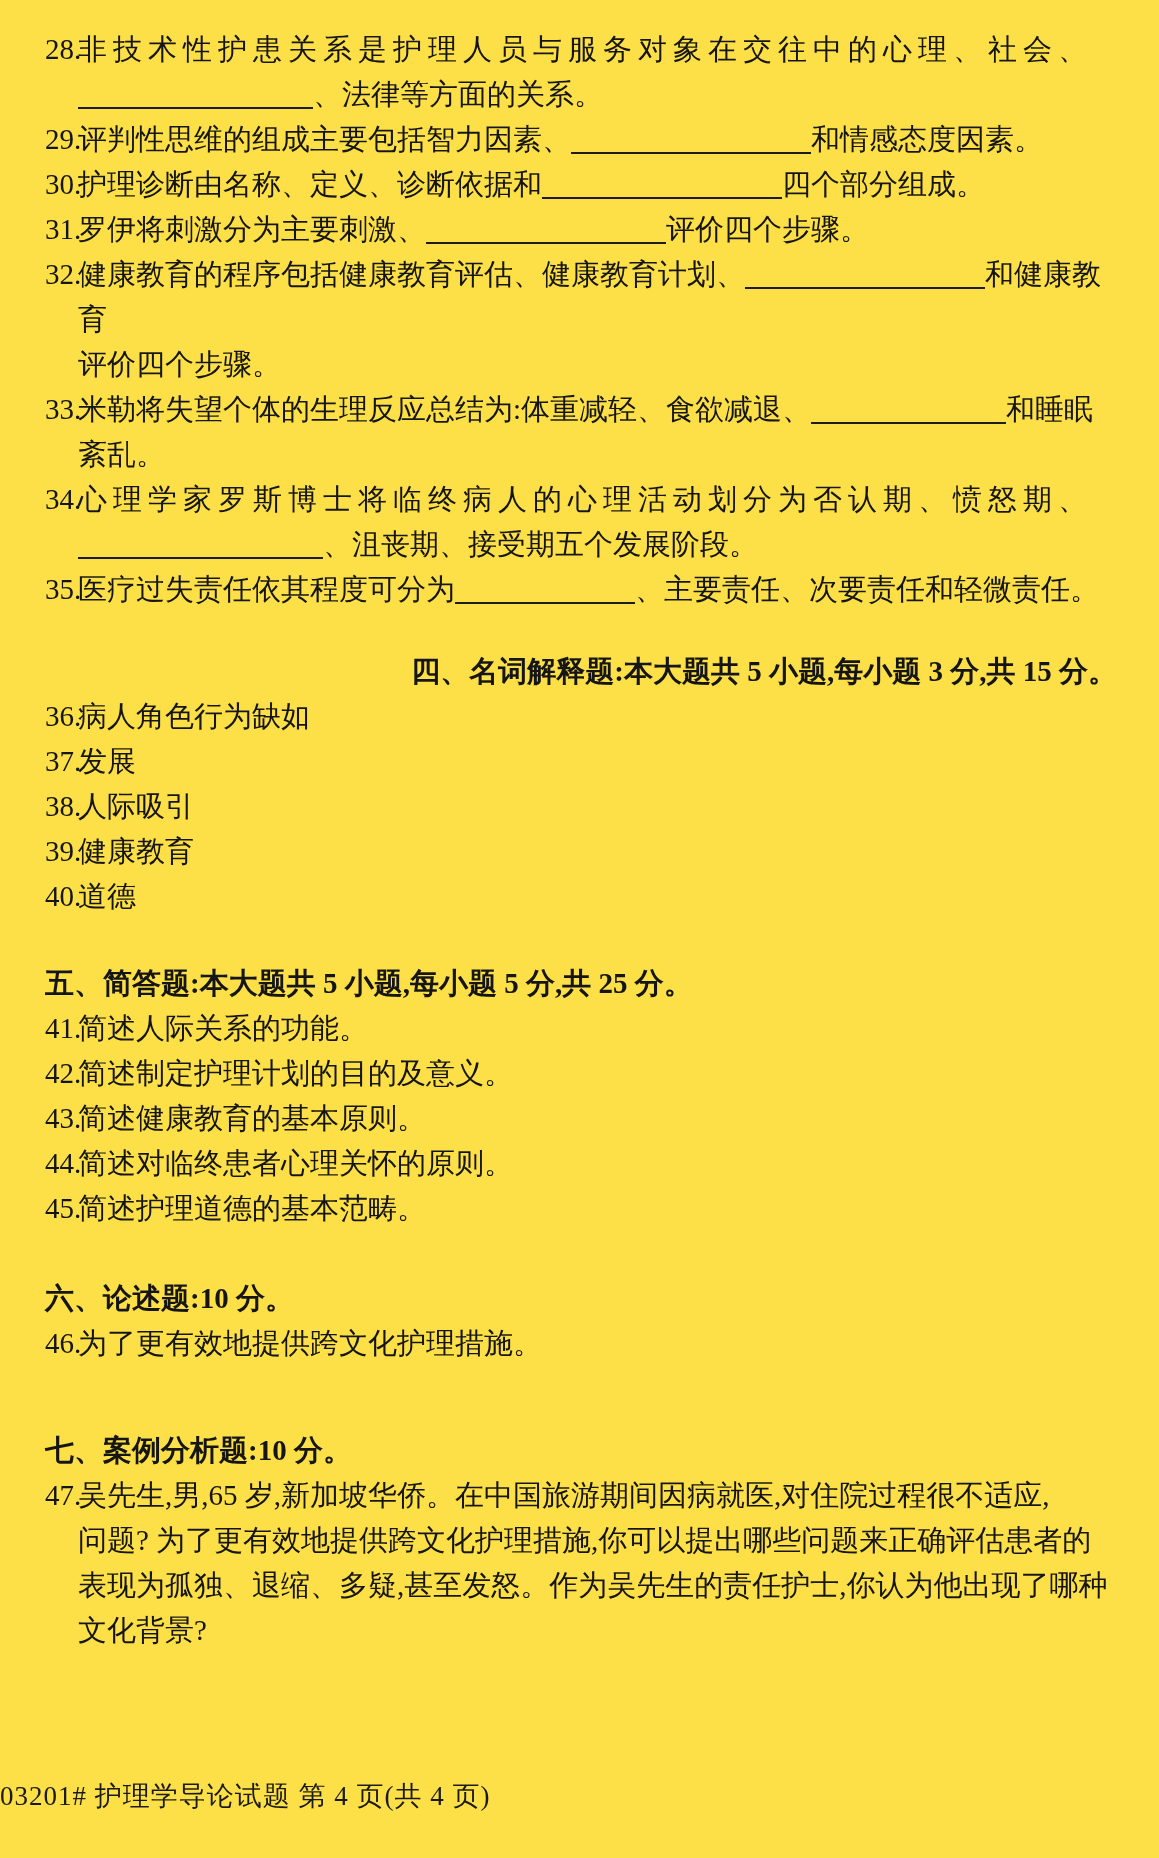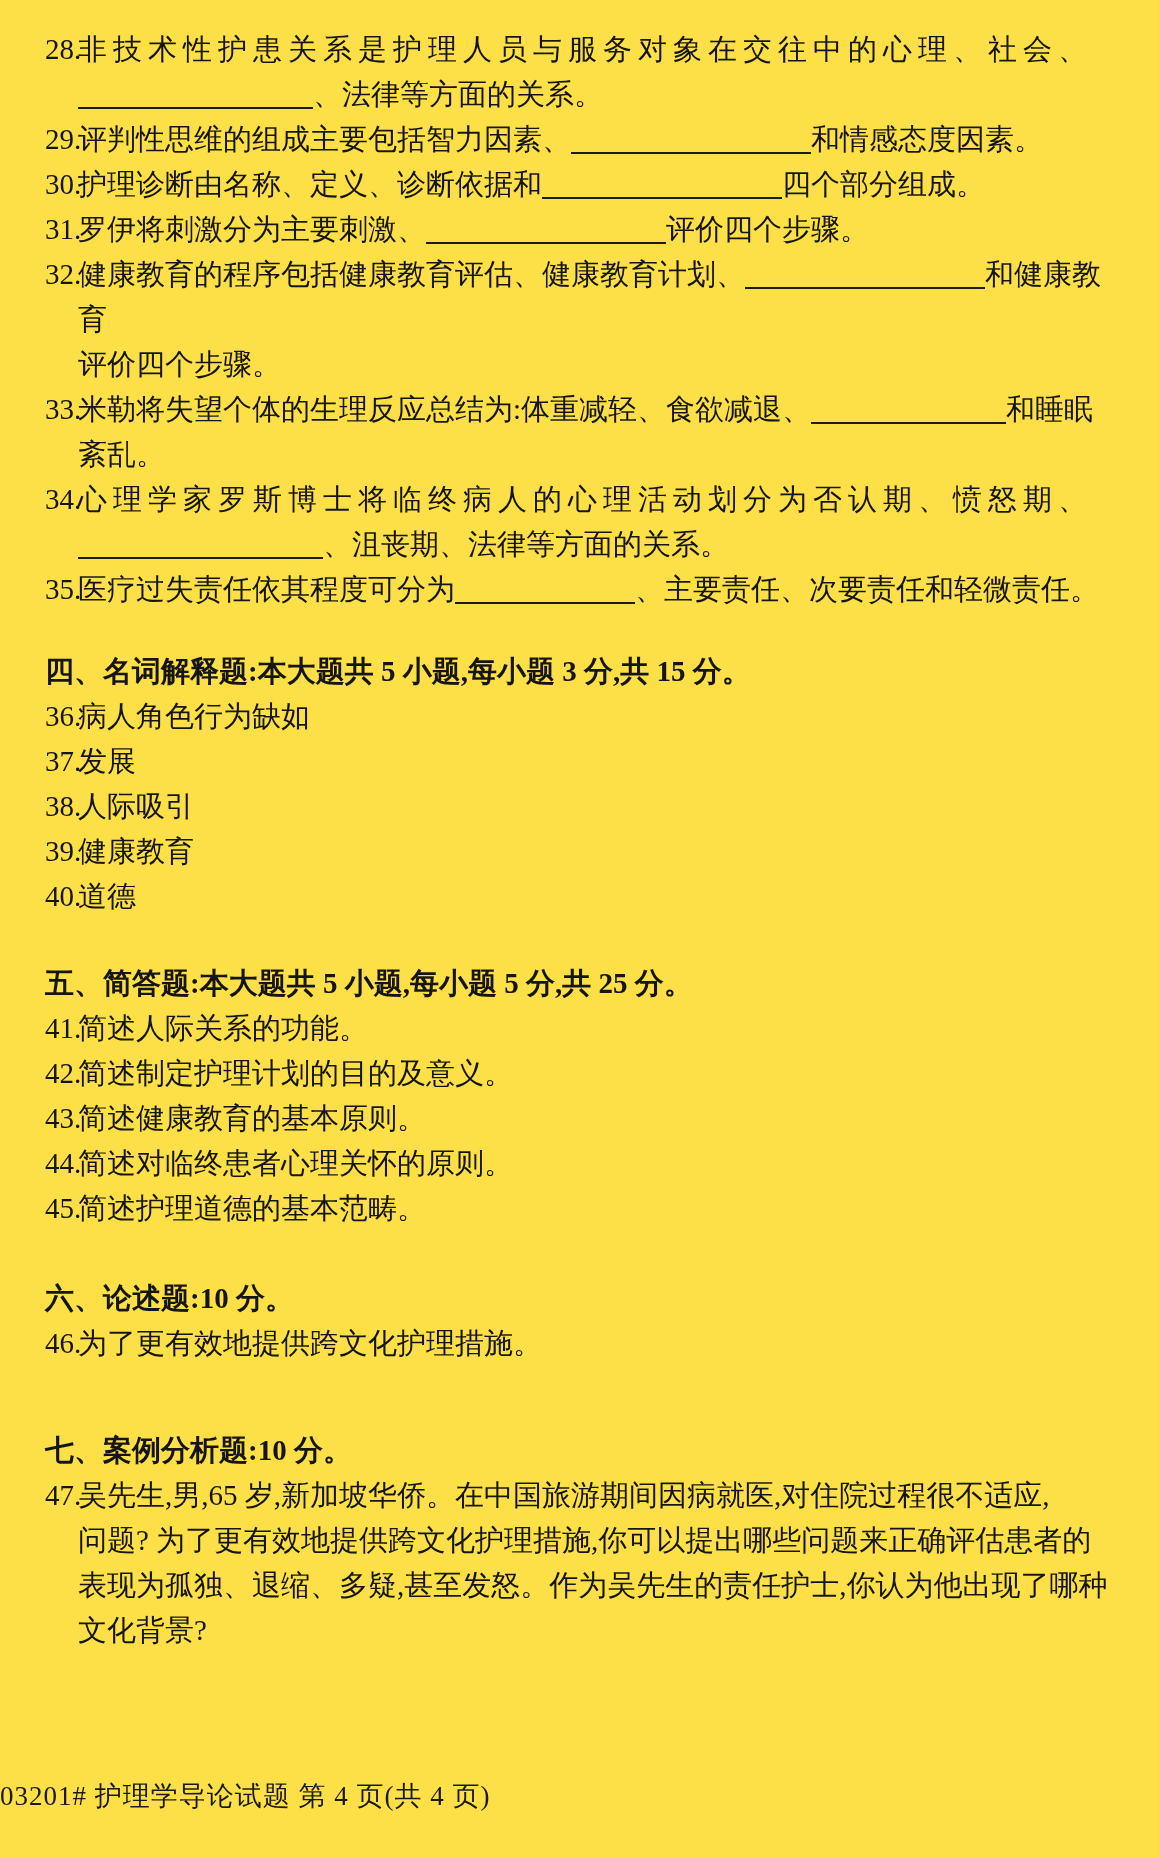--- a/index.html
+++ b/index.html
@@ -24,21 +24,21 @@
   .num{position:absolute;left:0;top:0;}
   .line{display:block;}
   .spread{letter-spacing:6px;}
   .blank{
     display:inline-block;
     height:6px;
     margin-bottom:-5px;
     border-bottom:2px solid #1c1c1c;
   }
   .sec-h{font-weight:700;}
-  .g37{margin-top:37px;}
+  .g37{margin-top:37px;text-align:right;}
   .g41{margin-top:42px;}
   .g45{margin-top:45px;}
   .g42{margin-top:62px;}
   .footer{
     position:absolute;
     left:0;right:0;
     top:1778px;
     text-align:left;
     font-size:27px;
     letter-spacing:1px;
@@ -80,21 +80,21 @@
 
     <div class="item">
       <span class="num">33.</span>
       <span class="line"><span>米勒将失望个体的生理反应总结为:体重减轻、食欲减退、</span><span class="blank" style="width:195px"></span><span>和睡眠</span></span>
       <span class="line"><span>紊乱。</span></span>
     </div>
 
     <div class="item">
       <span class="num">34.</span>
       <span class="line"><span class="spread">心理学家罗斯博士将临终病人的心理活动划分为否认期、愤怒期、</span></span>
-      <span class="line"><span class="blank" style="width:245px"></span><span>、沮丧期、法律等方面的关系。</span></span>
+      <span class="line"><span class="blank" style="width:245px"></span><span>、沮丧期、接受期五个发展阶段。</span></span>
     </div>
 
     <div class="item">
       <span class="num">35.</span>
       <span>医疗过失责任依其程度可分为</span><span class="blank" style="width:180px"></span><span>、主要责任、次要责任和轻微责任。</span>
     </div>
 
     <div class="sec-h g37">四、名词解释题:本大题共 5 小题,每小题 3 分,共 15 分。</div>
     <div class="item">
       <span class="num">36.</span>

